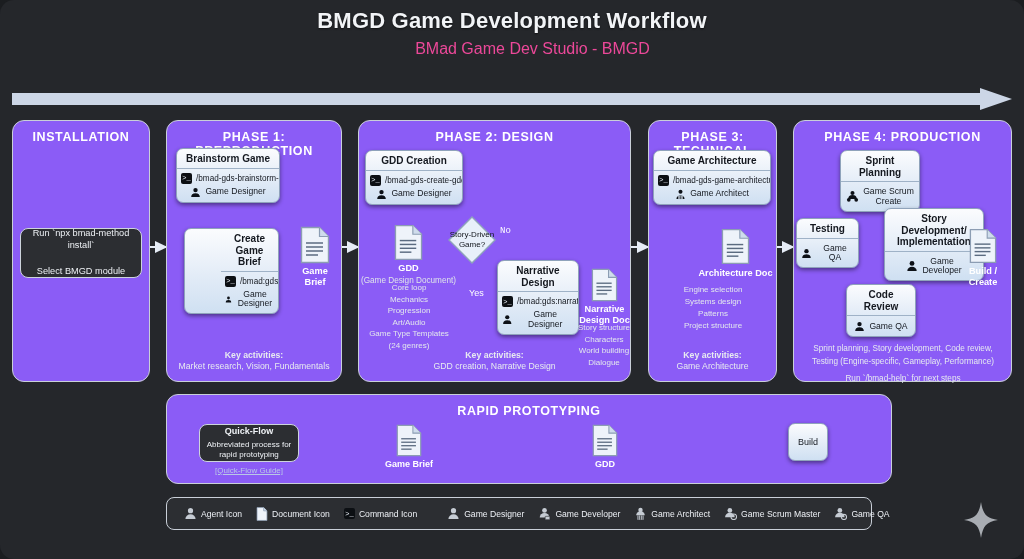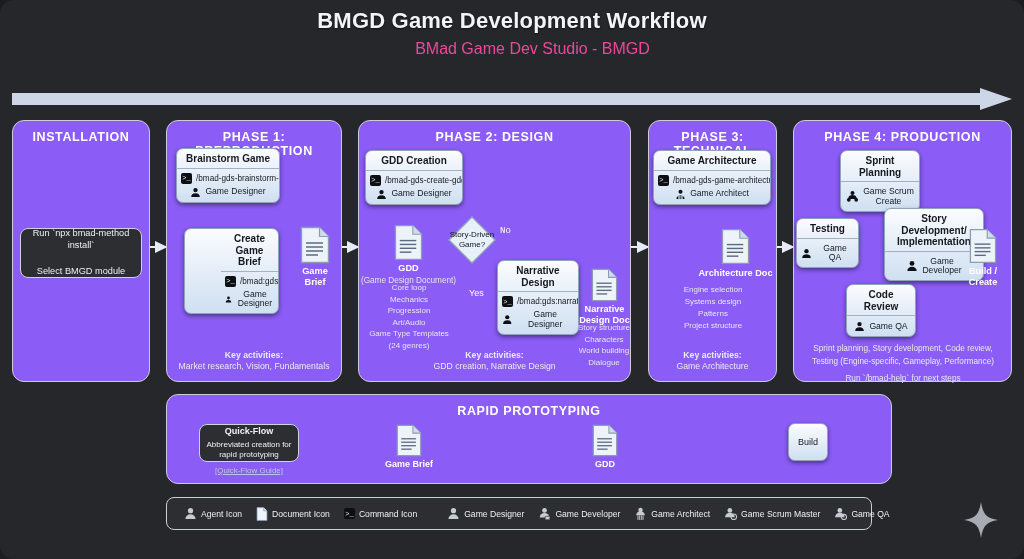--- a/index.html
+++ b/index.html
@@ -523,21 +523,21 @@
     <div style="margin-top:5px;">Run `/bmad-help` for next steps</div>
   </div>
 
   <div class="panel" style="left:166px; top:394px; width:726px; height:90px;">
     <div class="panel-title">RAPID PROTOTYPING</div>
   </div>
 
   <div class="plainbox" style="left:199px; top:424px; width:100px; height:38px; gap:3px;">
     <span style="font-weight:bold; font-size:9px;">Quick-Flow</span>
     <span style="font-size:8px; line-height:1.25;">
-      <span>Abbreviated creation for</span><br>
+      <span>Abbreviated process for</span><br>
       <span>rapid prototyping</span>
     </span>
   </div>
   <div class="rp-link" style="left:249px; top:466px;">[Quick-Flow Guide]</div>
 
   <div class="doc" style="left:396px; top:424px;">
     <svg width="26" height="33" viewBox="0 0 30 38">
       <path d="M1.5 1.5 h18 l9 9 v26 h-27 z" fill="#eef3fa" stroke="#8c9db3" stroke-width="1.4"></path>
       <path d="M19.5 1.5 v9 h9" fill="#cfdcec" stroke="#8c9db3" stroke-width="1.2"></path>
       <g stroke="#5b6b80" stroke-width="1.5">

